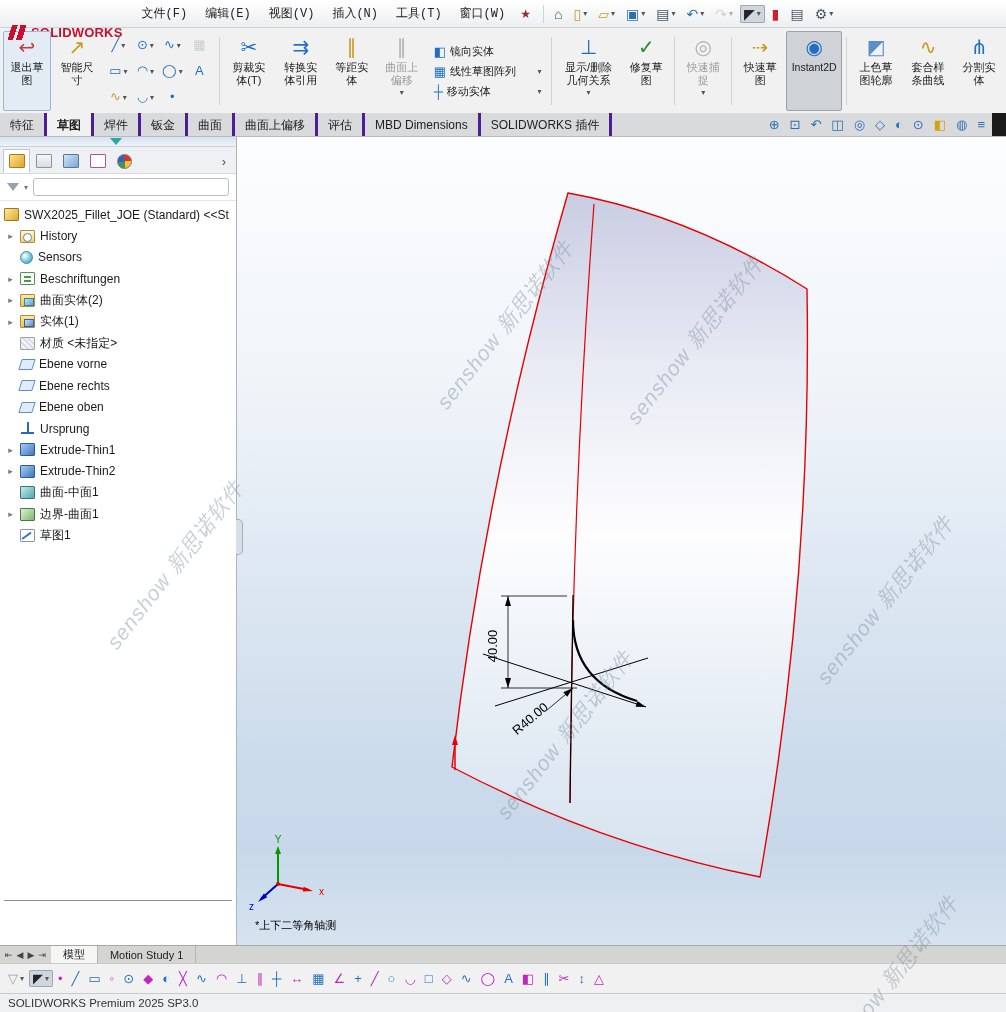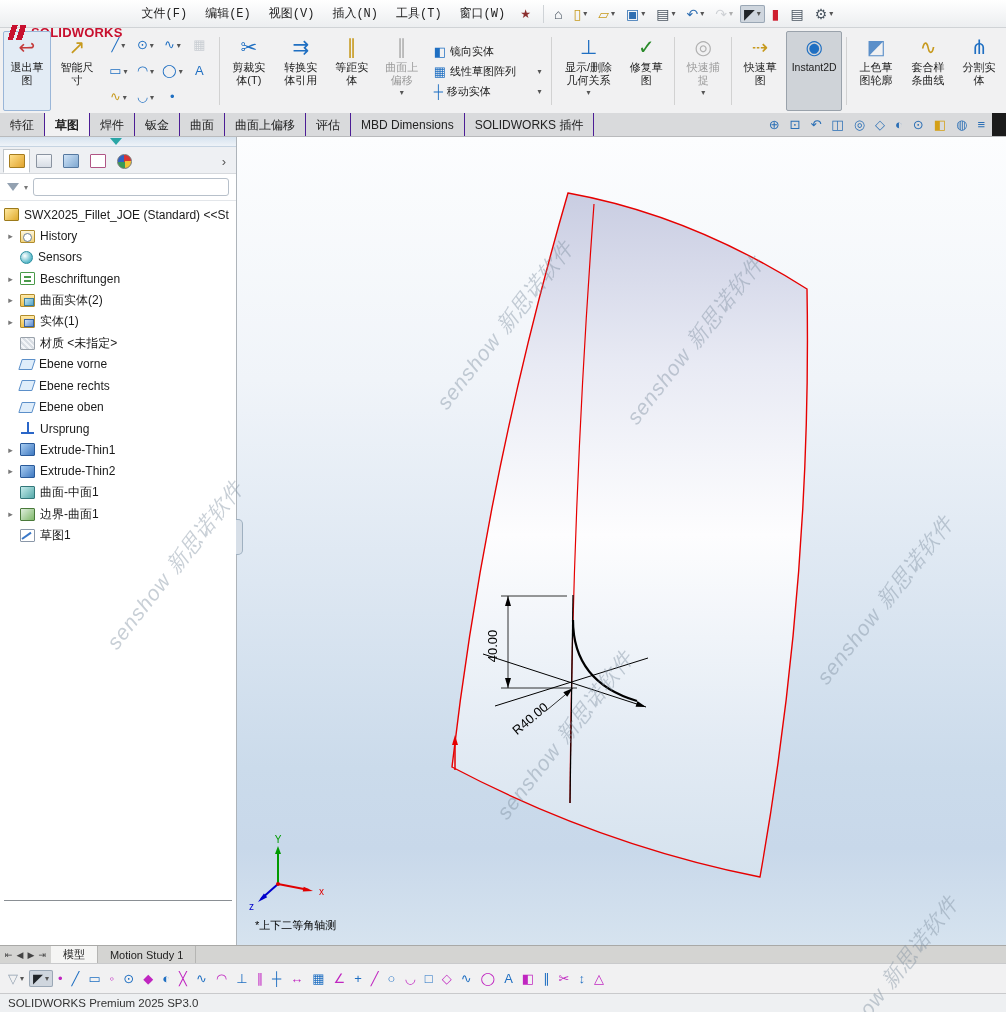--- a/index.html
+++ b/index.html
@@ -41,21 +41,21 @@
   .rsep { width:1px; background:#d2d2d2; margin:6px 3px; flex:none; }
   .egrid { display:grid; grid-template-columns:repeat(4,27px); grid-auto-rows:26px; align-content:center; margin:0 3px; }
   .egrid .tic .g { font-size:13px; }
   .stack { display:flex; flex-direction:column; justify-content:center; gap:3px; margin:0 4px; width:114px; }
   .srow { display:flex; align-items:center; gap:4px; font-size:11px; color:#222; padding:1px 3px; border-radius:2px; }
   .srow .g { font-size:13px; }
   .srow .cr { font-size:8px; color:#555; margin-left:auto; }
   
   .tabrow { height:24px; background:#d9dadc; border-bottom:1px solid #b9babc; display:flex; align-items:stretch; }
   .rtabs { display:flex; align-items:stretch; }
-  .rtab { padding:4px 10px 3px; border-right:1px solid #4c1d95; color:#222; display:flex; align-items:center; }
+  .rtab { padding:4px 10px 3px; border-right:3px solid #4c1d95; color:#222; display:flex; align-items:center; }
   .rtab.active { background:#f1f1f2;font-weight:bold; }
   .headsup { margin-left:auto; display:flex; align-items:center; gap:2px; padding-right:3px; }
   .headsup .tic .g { font-size:13px; }
   .tab-black { width:14px; background:#1b1b1b; }
   
   .content { display:flex; height:808px; position:relative; background:#fff; }
   .lpanel { width:237px; background:#fff; border-right:1px solid #aeb4ba; position:relative; display:flex; flex-direction:column; flex:none; }
   .panel-top { height:10px; background:linear-gradient(#d7e3ef,#eef3f8); border-bottom:1px solid #c6d4e2; position:relative; }
   .splitter-mark { position:absolute; left:110px; top:1px; width:0; height:0;
     border-left:6px solid transparent; border-right:6px solid transparent; border-top:7px solid #2aa6a6; }

